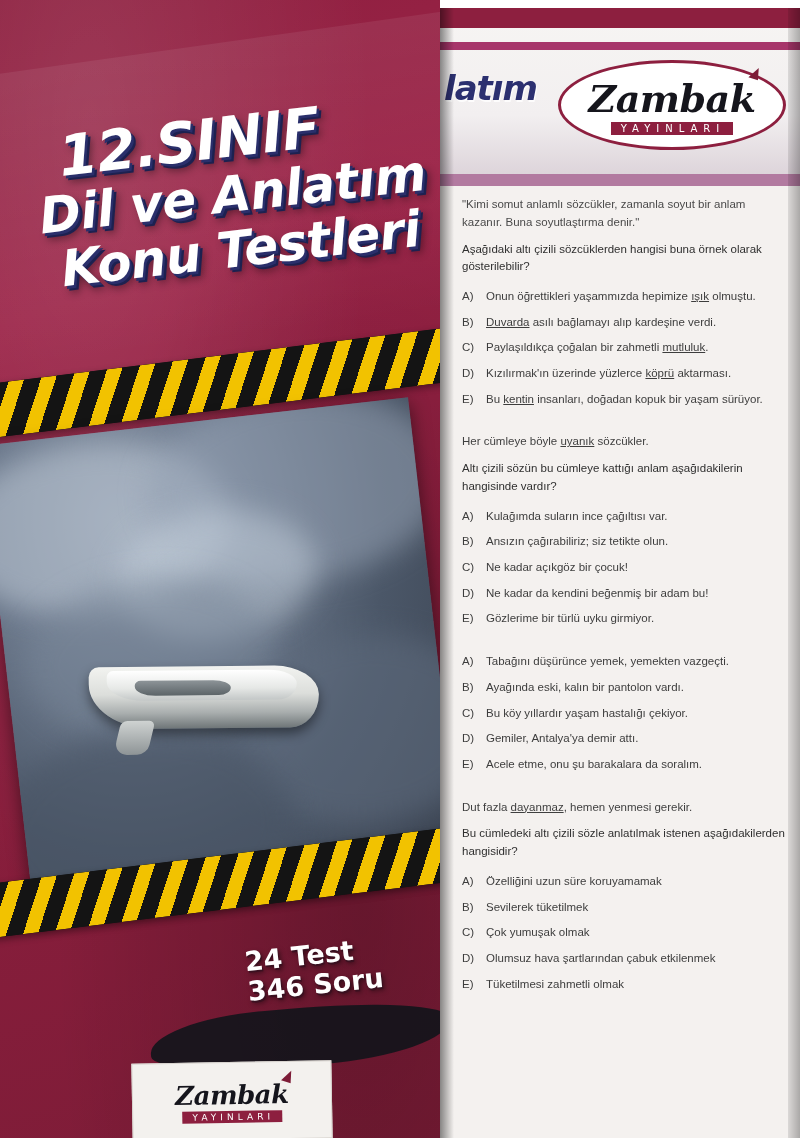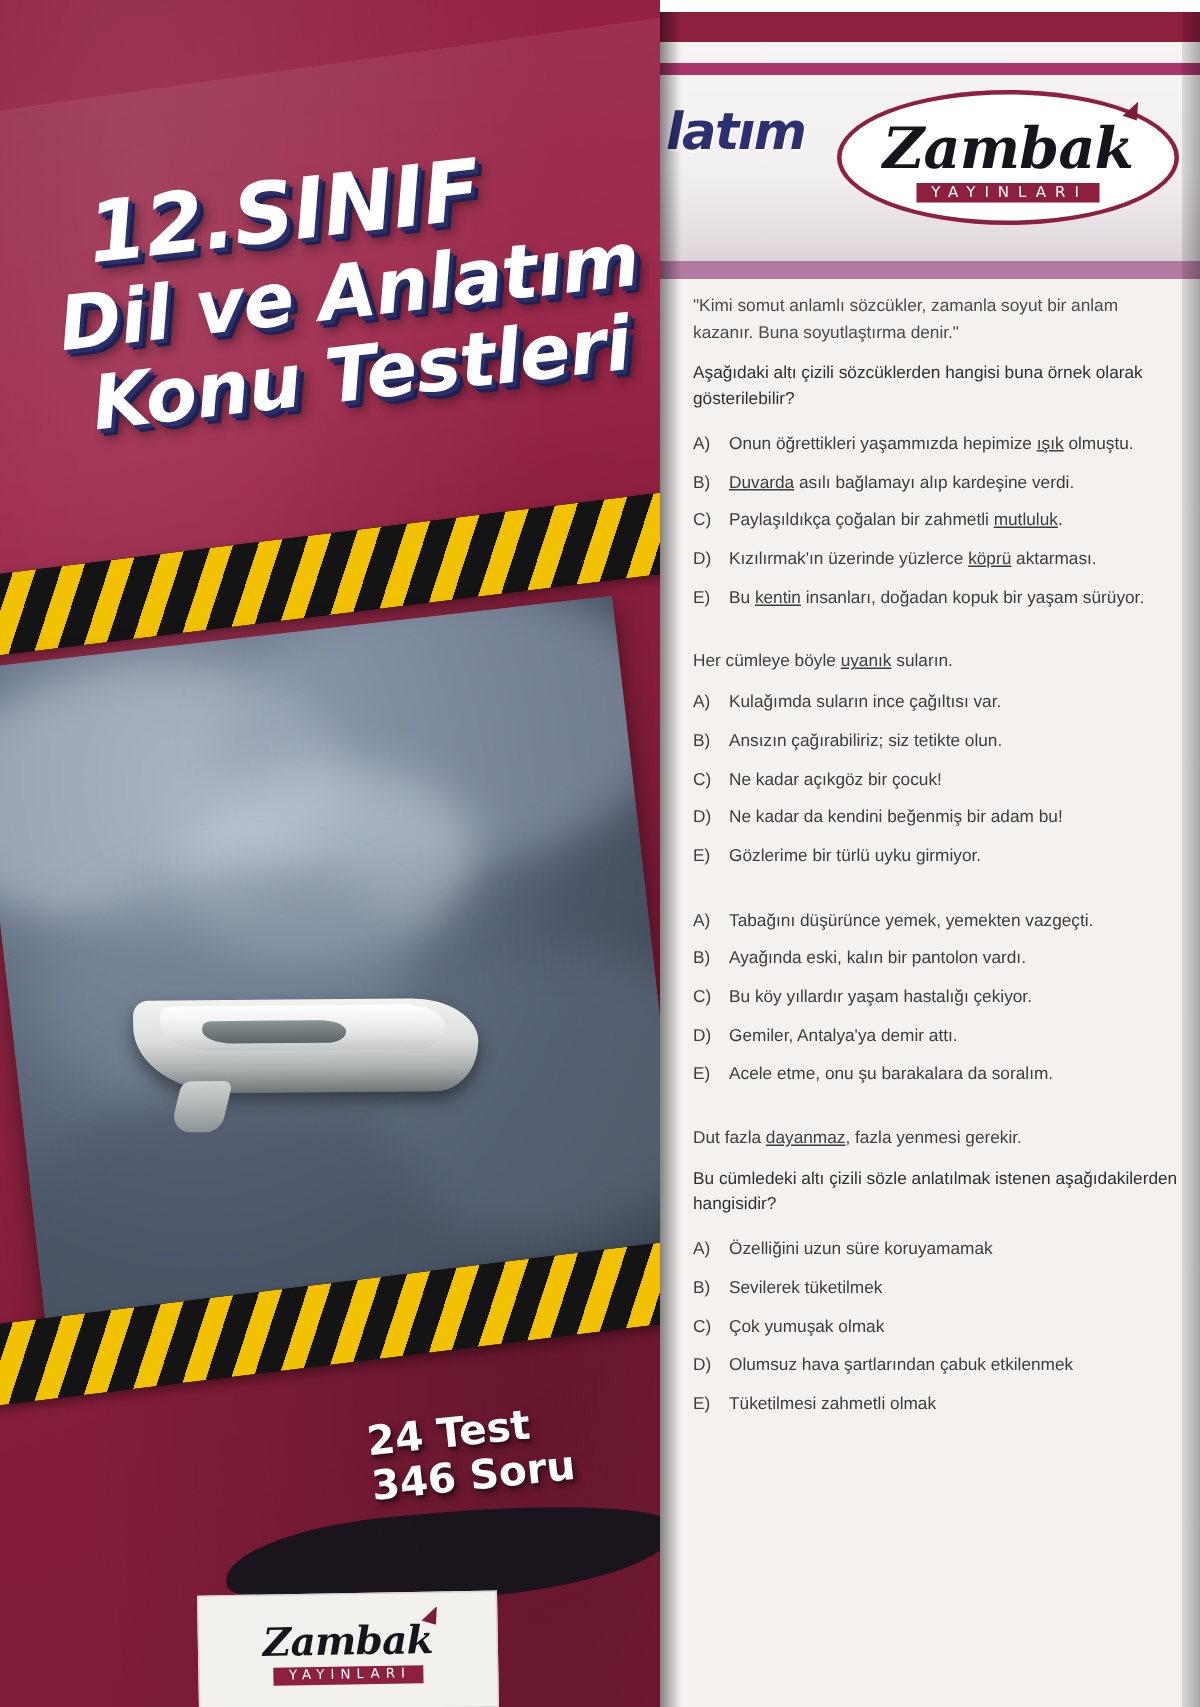--- a/index.html
+++ b/index.html
@@ -423,21 +423,22 @@
           <span class="key">D)</span>
           <span class="txt"><span>Kızılırmak'ın üzerinde yüzlerce </span><u>köprü</u><span> aktarması.</span></span>
         </div>
         <div class="opt">
           <span class="key">E)</span>
           <span class="txt"><span>Bu </span><u>kentin</u><span> insanları, doğadan kopuk bir yaşam sürüyor.</span></span>
         </div>
       </div>
 
       <div class="q-block">
-        <p class="q-lead"><span>Her cümleye böyle </span><u>uyanık</u><span> suların.</span></p>
+        <p class="q-lead"><span>Her cümleye böyle </span><u>uyanık</u><span> sözcükler.</span></p>
+        <p class="q-stem">Altı çizili sözün bu cümleye kattığı anlam aşağıdakilerin hangisinde vardır?</p>
         <div class="opt">
           <span class="key">A)</span>
           <span class="txt">Kulağımda suların ince çağıltısı var.</span>
         </div>
         <div class="opt">
           <span class="key">B)</span>
           <span class="txt">Ansızın çağırabiliriz; siz tetikte olun.</span>
         </div>
         <div class="opt">
           <span class="key">C)</span>
@@ -470,21 +471,21 @@
           <span class="key">D)</span>
           <span class="txt">Gemiler, Antalya'ya demir attı.</span>
         </div>
         <div class="opt">
           <span class="key">E)</span>
           <span class="txt">Acele etme, onu şu barakalara da soralım.</span>
         </div>
       </div>
 
       <div class="q-block">
-        <p class="q-lead"><span>Dut fazla </span><u>dayanmaz</u><span>, fazla yenmesi gerekir.</span></p>
+        <p class="q-lead"><span>Dut fazla </span><u>dayanmaz</u><span>, hemen yenmesi gerekir.</span></p>
         <p class="q-stem">Bu cümledeki altı çizili sözle anlatılmak istenen aşağıdakilerden hangisidir?</p>
         <div class="opt">
           <span class="key">A)</span>
           <span class="txt">Özelliğini uzun süre koruyamamak</span>
         </div>
         <div class="opt">
           <span class="key">B)</span>
           <span class="txt">Sevilerek tüketilmek</span>
         </div>
         <div class="opt">

